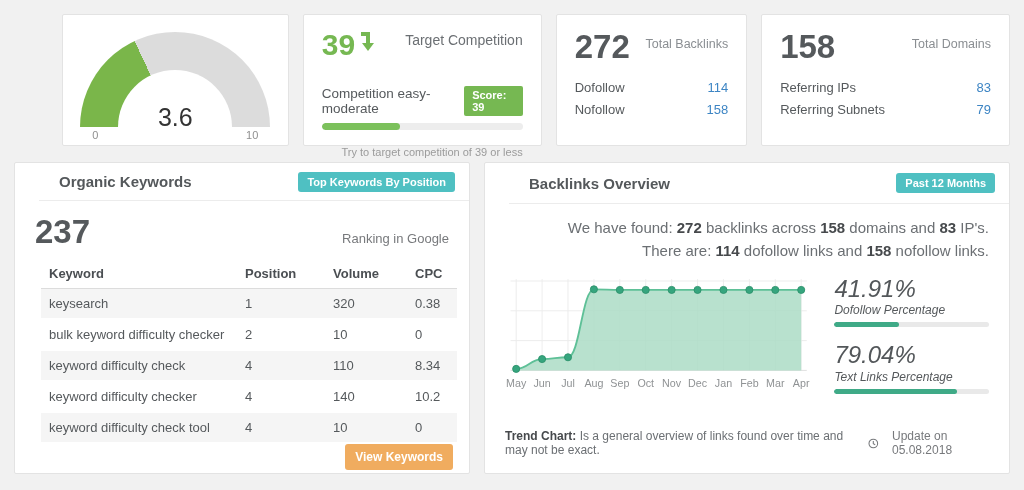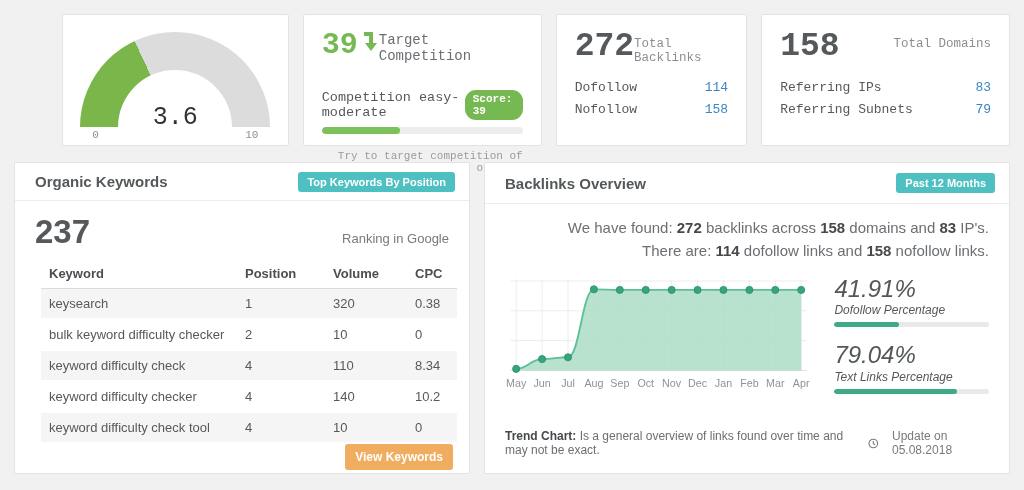--- a/index.html
+++ b/index.html
@@ -11,59 +11,59 @@
     -webkit-font-smoothing:antialiased;
   }
   .page { width:1024px; height:490px; padding:14px; }
   .row { display:flex; gap:14px; }
   .row.top { margin-bottom:16px; }
   .panel {
     background:#fff;
     border:1px solid #e3e3e3;
     border-radius:2px;
   }
-  .top .panel { height:132px;font-family:Liberation Mono, monospace; }
+  .top .panel { height:132px; }
 
   
   .gauge-panel { width:229px; position:relative; padding-top:17px;margin-left:48px; }
   .gauge { position:relative; width:190px; height:96px; margin:0 auto; overflow:hidden; }
   .gauge-ring { width:190px; height:190px; border-radius:50%; }
   .gauge-hole { position:absolute; left:38px; top:38px; width:114px; height:114px; border-radius:50%; background:#fff; }
   .gauge-value { position:absolute; left:0; right:0; bottom:-4px; text-align:center; font-size:25px; color:#333; }
   .gauge-scale { width:190px; margin:1px auto 0; display:flex; justify-content:space-between; padding:0 12px; font-size:11px; color:#8f8f8f; }
 
   
   .tc-panel { width:241px; padding:15px 18px; }
   .tc-row1 { display:flex; justify-content:space-between; align-items:flex-start; }
   .tc-score { display:flex; align-items:flex-start; gap:4px; color:#76b852; font-size:30px; font-weight:700; line-height:1; }
   .tc-title { font-size:14px; color:#6b6f73; margin-top:2px; }
   .tc-row2 { display:flex; justify-content:space-between; align-items:center; margin-top:26px; }
   .tc-label { font-size:13.5px; color:#55595c; }
-  .badge-green { background:#76b852; color:#fff; font-size:11px; font-weight:700; padding:3px 8px; border-radius:11px; }
+  .badge-green { background:#76b852; color:#fff; font-size:11px; font-weight:700; padding:3px 8px; border-radius:2px; }
   .tc-bar { height:7px; background:#ededed; border-radius:4px; margin-top:7px; overflow:hidden; }
   .tc-bar-fill { height:100%; background:#7cc15c; border-radius:4px; }
   .tc-hint { font-size:11px; color:#9b9b9b; text-align:right; margin-top:16px; }
 
   
   .stat-panel { padding:14px 18px; }
   .stat-panel.backlinks { width:193px; }
   .stat-panel.domains { width:251px; }
   .stat-head { display:flex; justify-content:space-between; align-items:flex-start; }
   .stat-big { font-size:33px; font-weight:600; color:#55595c; line-height:1.1; }
   .stat-title { font-size:12.5px; color:#8a8e92; margin-top:8px; }
   .stat-rows { margin-top:12px; }
   .stat-row { display:flex; justify-content:space-between; font-size:13px; line-height:1.65; }
   .stat-row .lbl { color:#55595c; }
   .stat-row .val { color:#3d85c4; cursor:pointer; }
 
   
   .bottom .panel { height:312px; display:flex; flex-direction:column; }
   .panel-header {
     display:flex; justify-content:space-between; align-items:center;
-    padding:10px 14px 10px 20px; border-bottom:1px solid #ececec; min-height:38px;
+    padding:10px 14px 10px 20px; border-bottom:1px solid #ececec; min-height:38px;margin-left:24px;
   }
   .panel-title { font-size:15px; font-weight:700; color:#54585b; }
   .badge-teal { background:#4fc0c2; color:#fff; font-size:11px; font-weight:700; padding:4px 9px; border-radius:3px; cursor:pointer; }
 
   
   .ok-panel { width:456px; }
   .ok-count-row { display:flex; justify-content:space-between; align-items:baseline; padding:12px 20px 4px; }
   .ok-count { font-size:33px; font-weight:600; color:#55595c; }
   .ok-count-label { font-size:13px; color:#77797c; }
   table.kw { border-collapse:collapse; margin:4px 20px 0 26px; width:416px; font-size:13px; }

